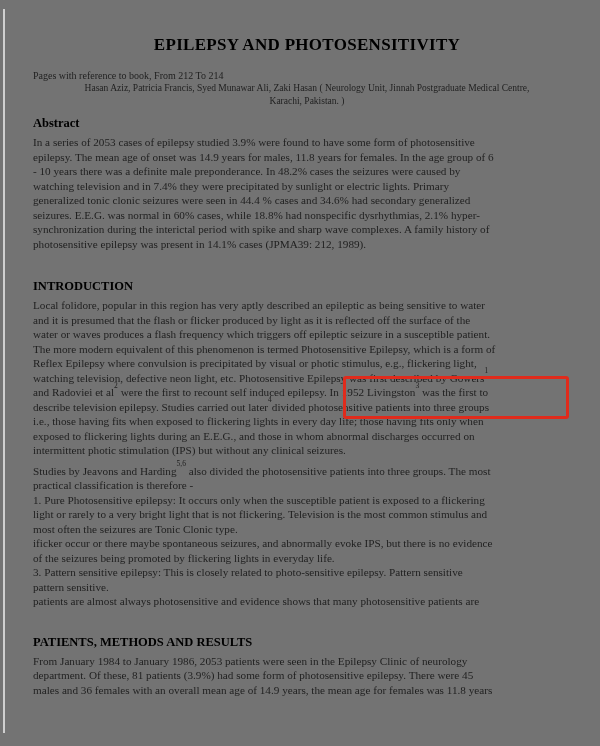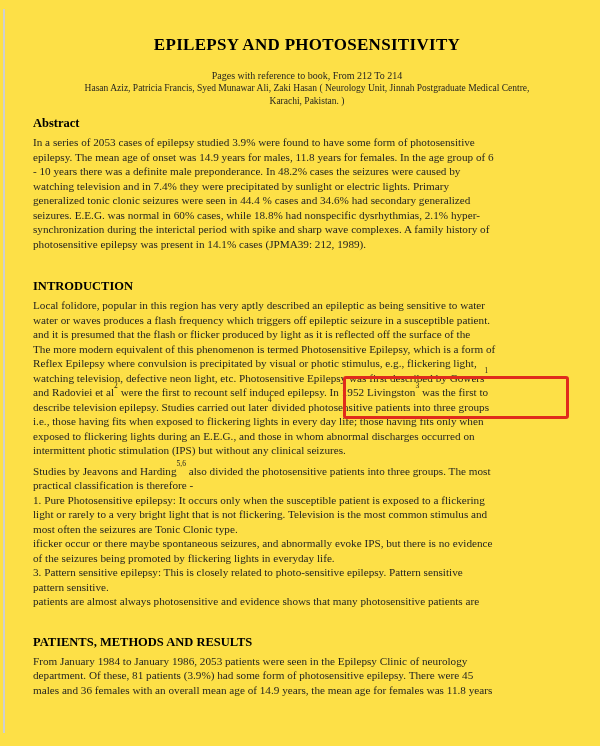--- a/index.html
+++ b/index.html
@@ -1,20 +1,20 @@
 <!DOCTYPE html>
 <html><head>
 <meta charset="utf-8">
 <style>
   html, body { margin: 0; padding: 0; background: #ffffff; }
   .page {
     position: relative;
     width: 600px;
     height: 746px;
-    background: #fde047;
+    background: #737373;
     font-family: "Liberation Serif", "DejaVu Serif", serif;
     color: #1f1f1f;
     overflow: hidden;
   }
   .page-edge {
     position: absolute;
     left: 3px; top: 9px;
     width: 2px; height: 724px;
     background: #cfcfcf;
   }
@@ -29,21 +29,21 @@
     line-height: 22px;
     font-weight: bold;
     text-align: center;
     letter-spacing: 0.3px;
     color: #000000;
   }
   .pages-ref {
     margin-top: 14px;
     font-size: 10px;
     line-height: 12px;
-    text-align: center;
+    text-align: left;
   }
   .authors {
     font-size: 9.5px;
     line-height: 12.5px;
     text-align: center;
   }
   .sec-heading {
     font-weight: bold;
     font-size: 12.5px;
     line-height: 14px;
@@ -103,22 +103,22 @@
         <div class="tline">generalized tonic clonic seizures were seen in 44.4 % cases and 34.6% had secondary generalized</div>
         <div class="tline">seizures. E.E.G. was normal in 60% cases, while 18.8% had nonspecific dysrhythmias, 2.1% hyper-</div>
         <div class="tline">synchronization during the interictal period with spike and sharp wave complexes. A family history of</div>
         <div class="tline">photosensitive epilepsy was present in 14.1% cases (JPMA39: 212, 1989).</div>
       </div>
 
     <div class="sec-heading h-intro">INTRODUCTION</div>
 
     <div class="body-text mt-para">
         <div class="tline">Local folidore, popular in this region has very aptly described an epileptic as being sensitive to water</div>
+        <div class="tline">and it is presumed that the flash or flicker produced by light as it is reflected off the surface of the</div>
         <div class="tline">water or waves produces a flash frequency which triggers off epileptic seizure in a susceptible patient.</div>
-        <div class="tline">and it is presumed that the flash or flicker produced by light as it is reflected off the surface of the</div>
         <div class="tline">The more modern equivalent of this phenomenon is termed Photosensitive Epilepsy, which is a form of</div>
         <div class="tline">Reflex Epilepsy where convulsion is precipitated by visual or photic stimulus, e.g., flickering light,</div>
         <div class="tline"><span>watching television, defective neon light, etc. Photosensitive Epilepsy was first described by Gowers</span><sup>1</sup></div>
         <div class="tline"><span>and Radoviei et al</span><sup>2</sup><span> were the first to recount self induced epilepsy. In 1952 Livingston</span><sup>3</sup><span> was the first to</span></div>
         <div class="tline"><span>describe television epilepsy. Studies carried out later</span><sup>4</sup><span>divided photosensitive patients into three groups</span></div>
         <div class="tline">i.e., those having fits when exposed to flickering lights in every day life; those having fits only when</div>
         <div class="tline">exposed to flickering lights during an E.E.G., and those in whom abnormal discharges occurred on</div>
         <div class="tline">intermittent photic stimulation (IPS) but without any clinical seizures.</div>
       </div>
 

